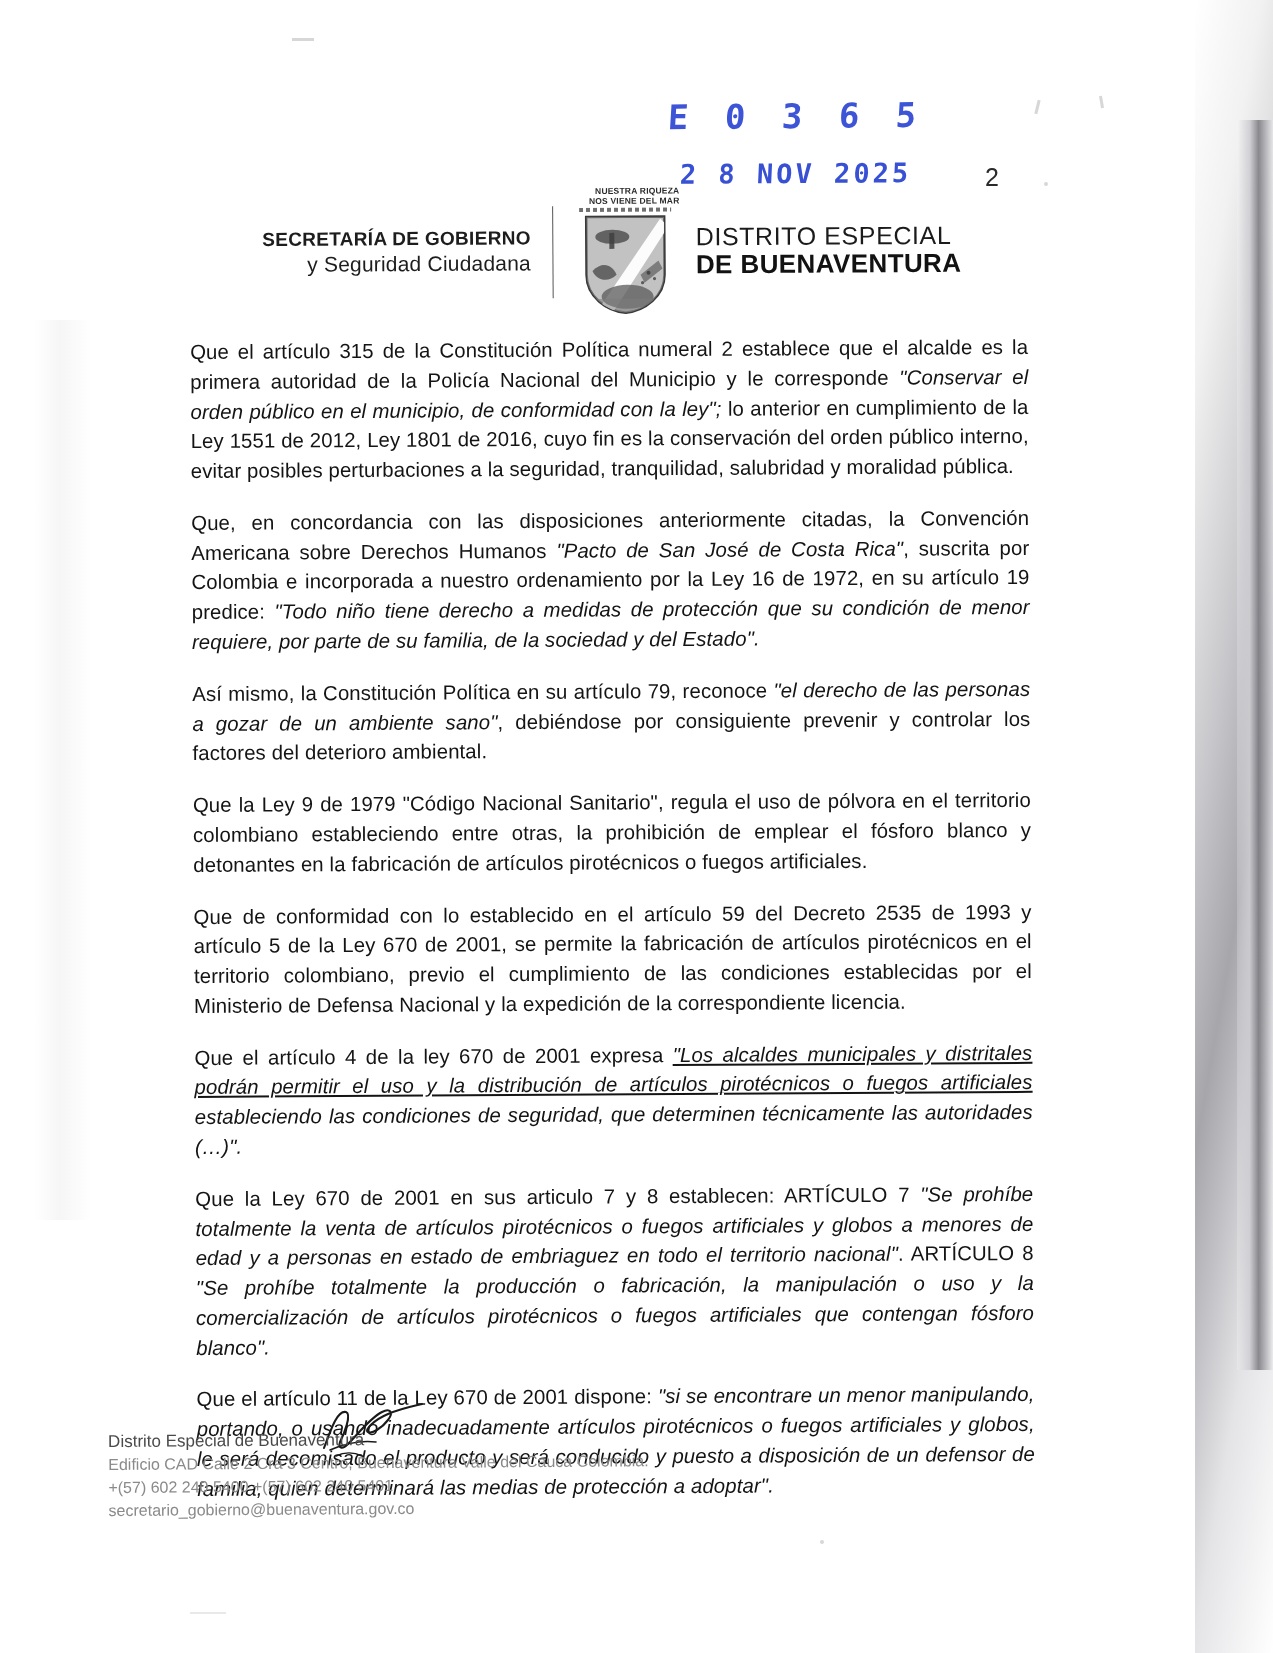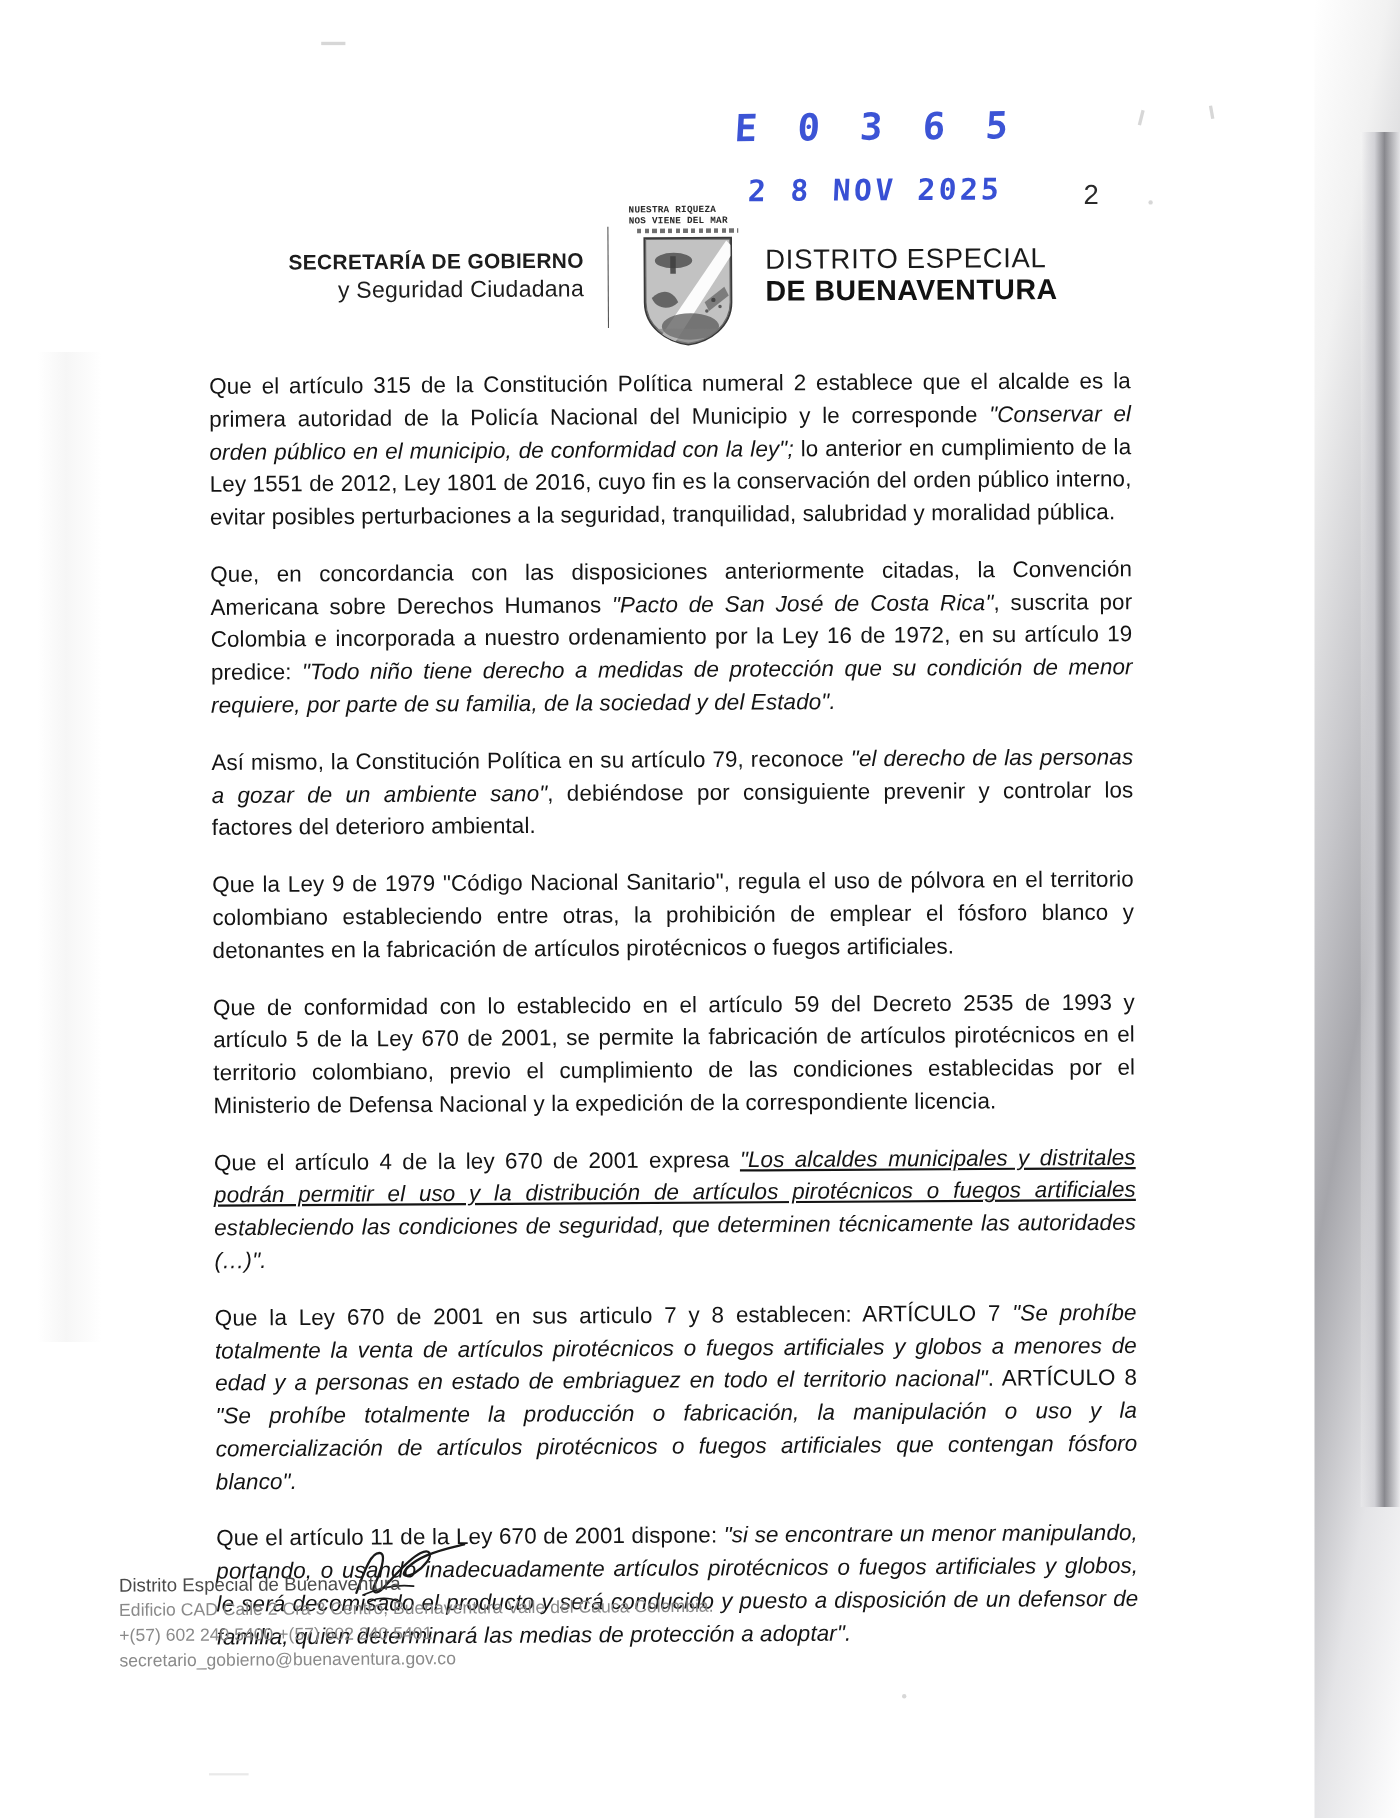--- a/index.html
+++ b/index.html
@@ -121,23 +121,22 @@
   }
   .lh-divider {
     width: 1px;
     height: 92px;
     background: #555;
     margin-right: 18px;
     align-self: center;
   }
   .crest-block {
     width: 108px;
-    text-align: left;
+    text-align: right;
     margin-right: 16px;
-    font-family: Liberation Mono, monospace;
   }
   .crest-motto {
     font-size: 8.5px;
     font-weight: bold;
     line-height: 1.18;
     letter-spacing: .2px;
     color: #2b2b2b;
   }
   .crest-rule {
     margin: 2px auto 1px auto;

